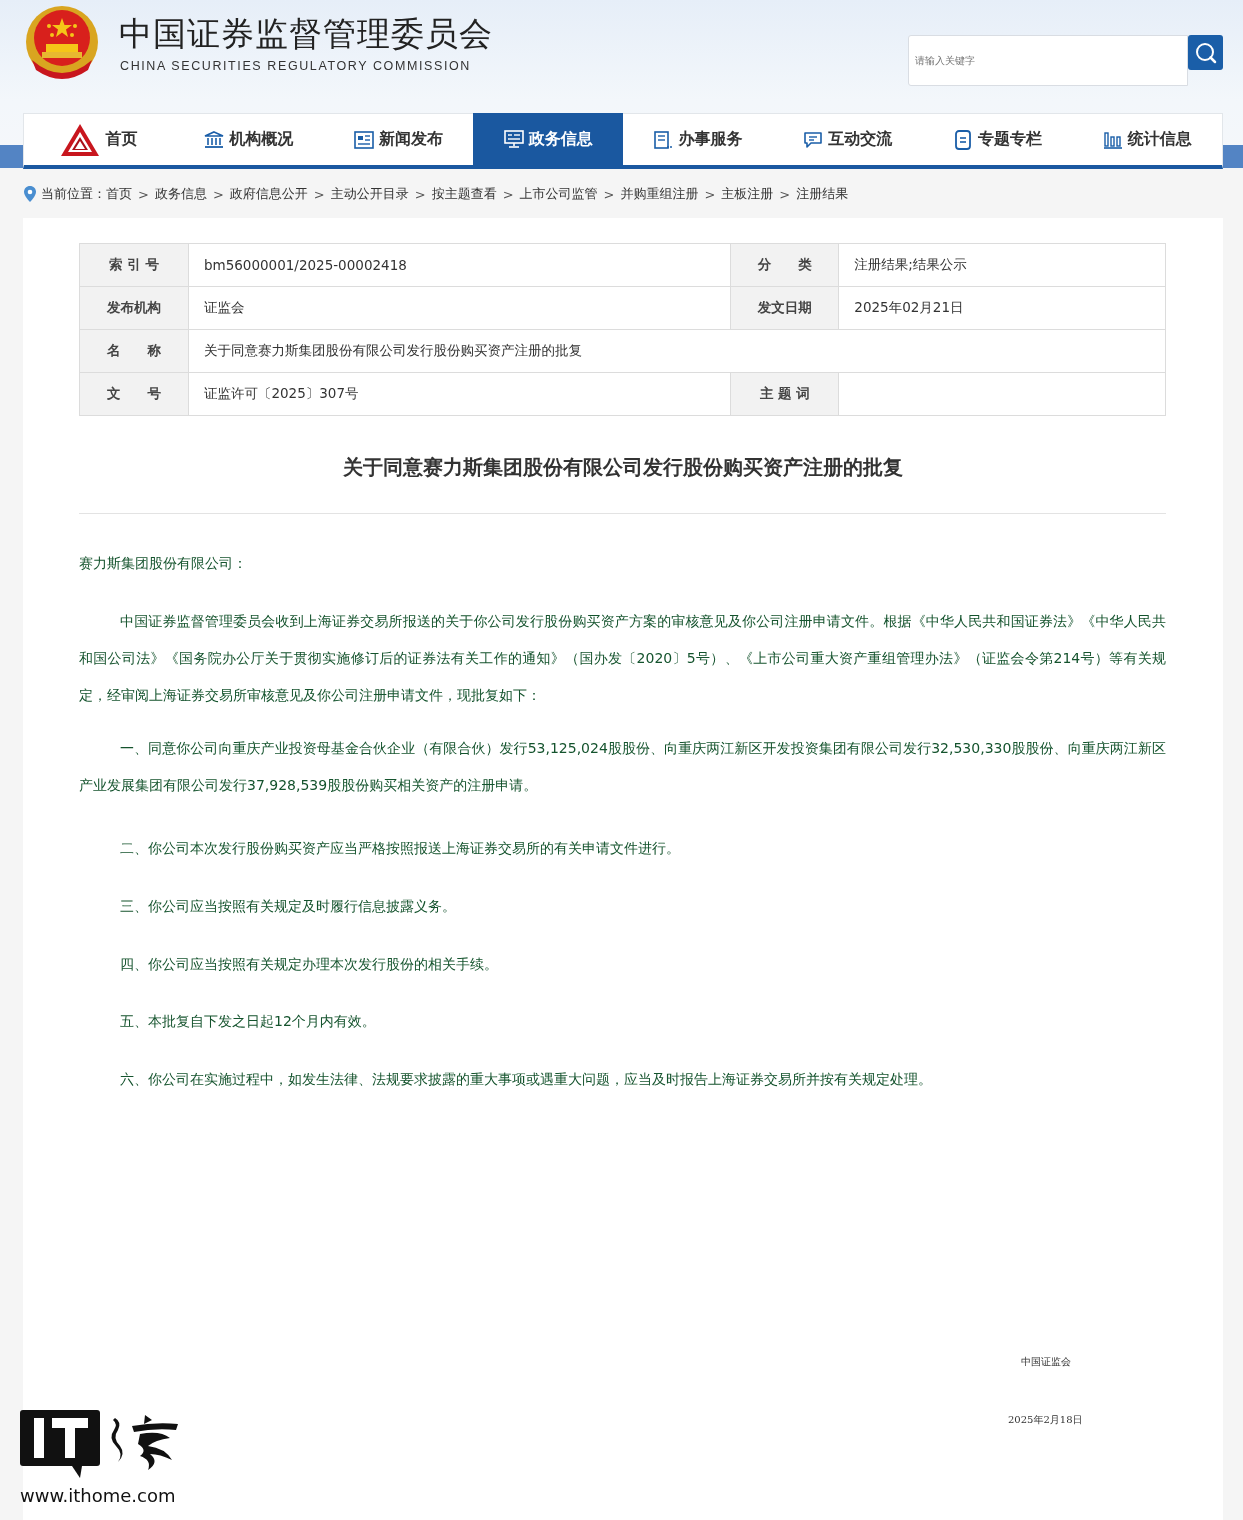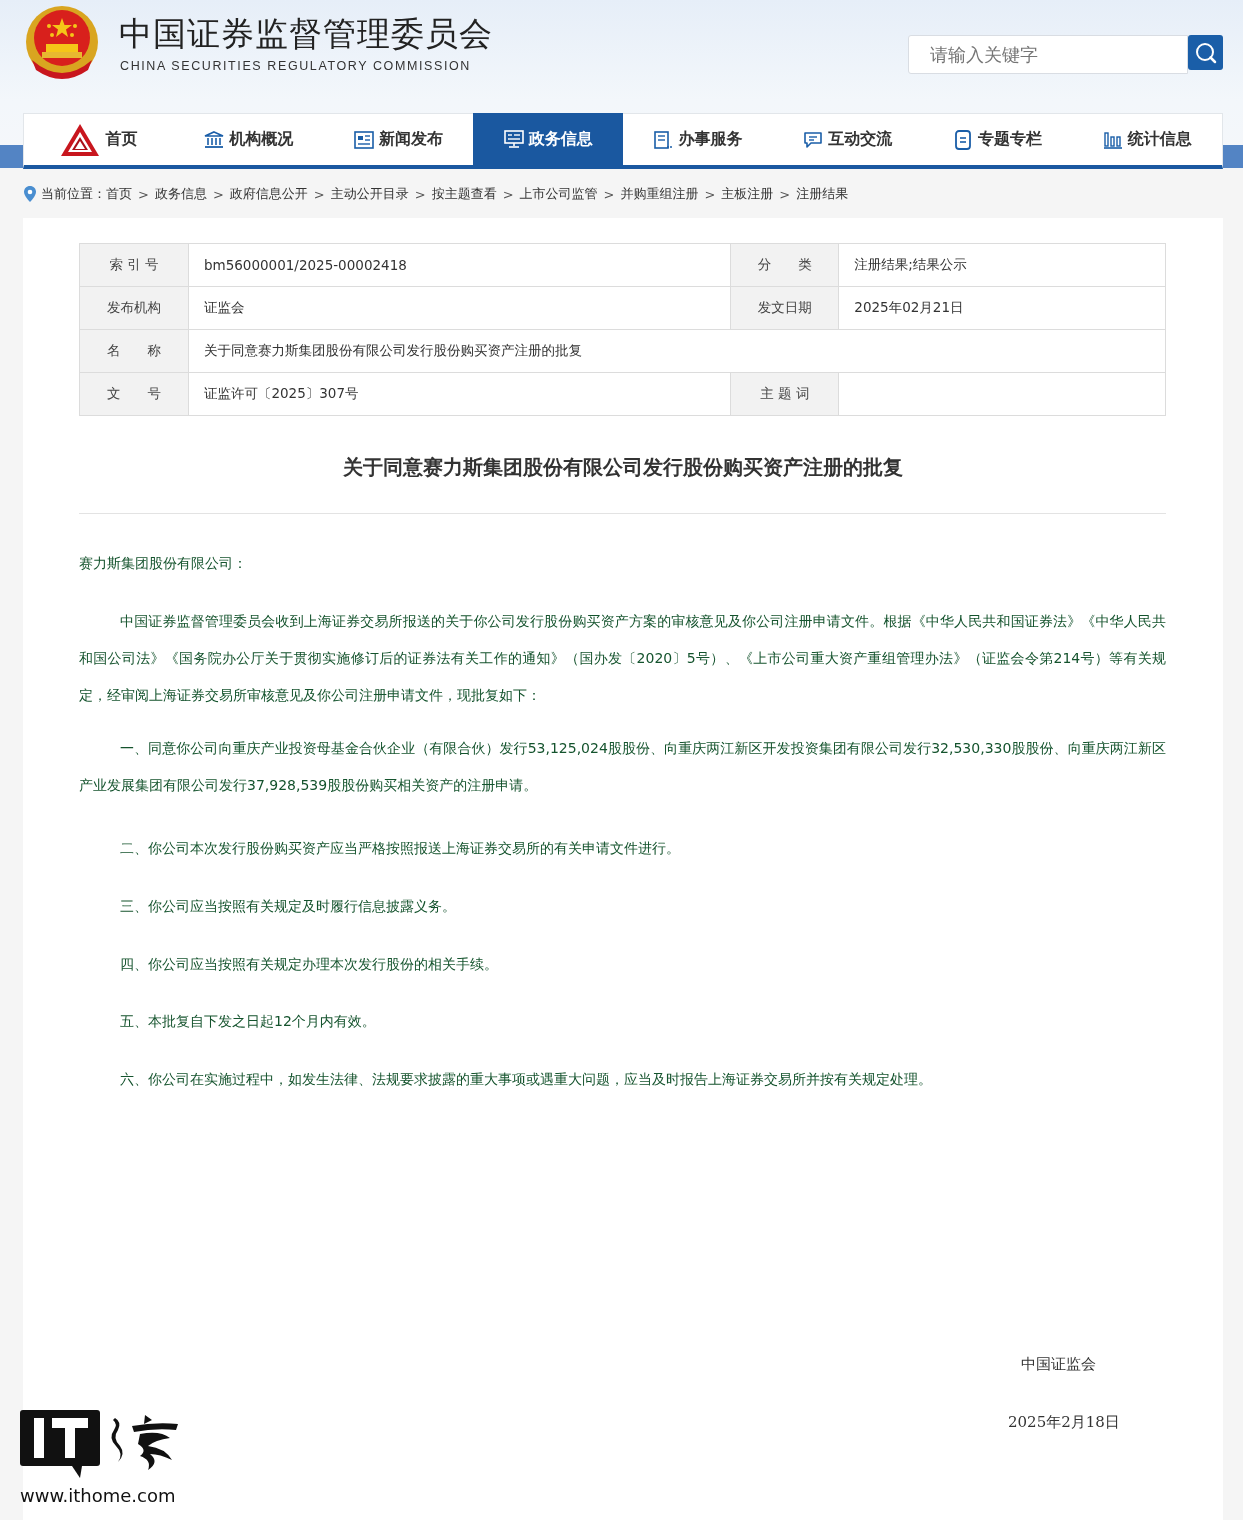--- a/index.html
+++ b/index.html
@@ -21,23 +21,23 @@
     position: absolute; left: 119px; top: 12px;
     font-size: 33px; font-weight: normal; color: #222; letter-spacing: 1px;
     white-space: nowrap;
   }
   .site-title-en {
     position: absolute; left: 120px; top: 59px;
     font-size: 12.5px; color: #333; letter-spacing: 1.6px; white-space: nowrap;
     font-family: Liberation Sans, sans-serif;
   }
   .search-box {
-    position: absolute; left: 908px; top: 35px; width: 280px; height: 39px;
+    position: absolute; left: 908px; top: 35px; width: 280px; height: 51px;
     background: #fff; border: 1px solid #d9dde3; border-radius: 3px 0 0 3px;
-    font-size: 18px; color: #999; padding: 0 21px; line-height: 33px;
+    font-size: 10px; color: #999; padding: 0 6px; line-height: 33px;
     font-family: "DejaVu Sans", sans-serif;
     outline: none;
   }
   .search-btn {
     position: absolute; left: 1188px; top: 35px; width: 35px; height: 35px;
     background: #1a5ea8; border-radius: 3px; display: flex;
     align-items: center; justify-content: center; cursor: pointer;
   }
   .nav-band {
     position: absolute; left: 0; top: 145px; width: 1243px; height: 23px;
@@ -67,38 +67,38 @@
     background: #fff;
   }
   table.meta {
     position: absolute; left: 56px; top: 25px; width: 1087px;
     border-collapse: collapse; font-size: 13.5px;
   }
   table.meta td {
     border: 1px solid #dcdcdc; height: 43px; padding: 0 15px; color: #333;
   }
   table.meta td.lbl {
-    background: #f2f2f2; font-weight: normal; text-align: center;
+    background: #f2f2f2; font-weight: bold; text-align: center;
     color: #444; padding: 0;
   }
   .doc-title {
     position: absolute; left: 0; top: 236px; width: 1200px; text-align: center;
     font-size: 20px; font-weight: bold; color: #333;
   }
   .divider {
     position: absolute; left: 56px; top: 295px; width: 1087px; height: 1px;
     background: #e3e3e3;
   }
   .body-text {
     position: absolute; left: 56px; width: 1087px;
     font-size: 14px; color: #14532d; line-height: 37px; text-align: justify;
   }
   .indent { text-indent: 41px; }
   .sign {
-    position: absolute; font-size: 15px; color: #333;
+    position: absolute; font-size: 10px; color: #333;
     font-family: "DejaVu Serif", "Liberation Serif", serif;
     white-space: nowrap;
   }
   .side-gutter {
     position: absolute; left: 0; top: 218px; width: 23px; height: 1302px; background: #f5f5f5;
   }
   .ithome {
     position: absolute; left: 20px; top: 1410px; width: 170px; height: 100px;
   }
   .ithome-url {

